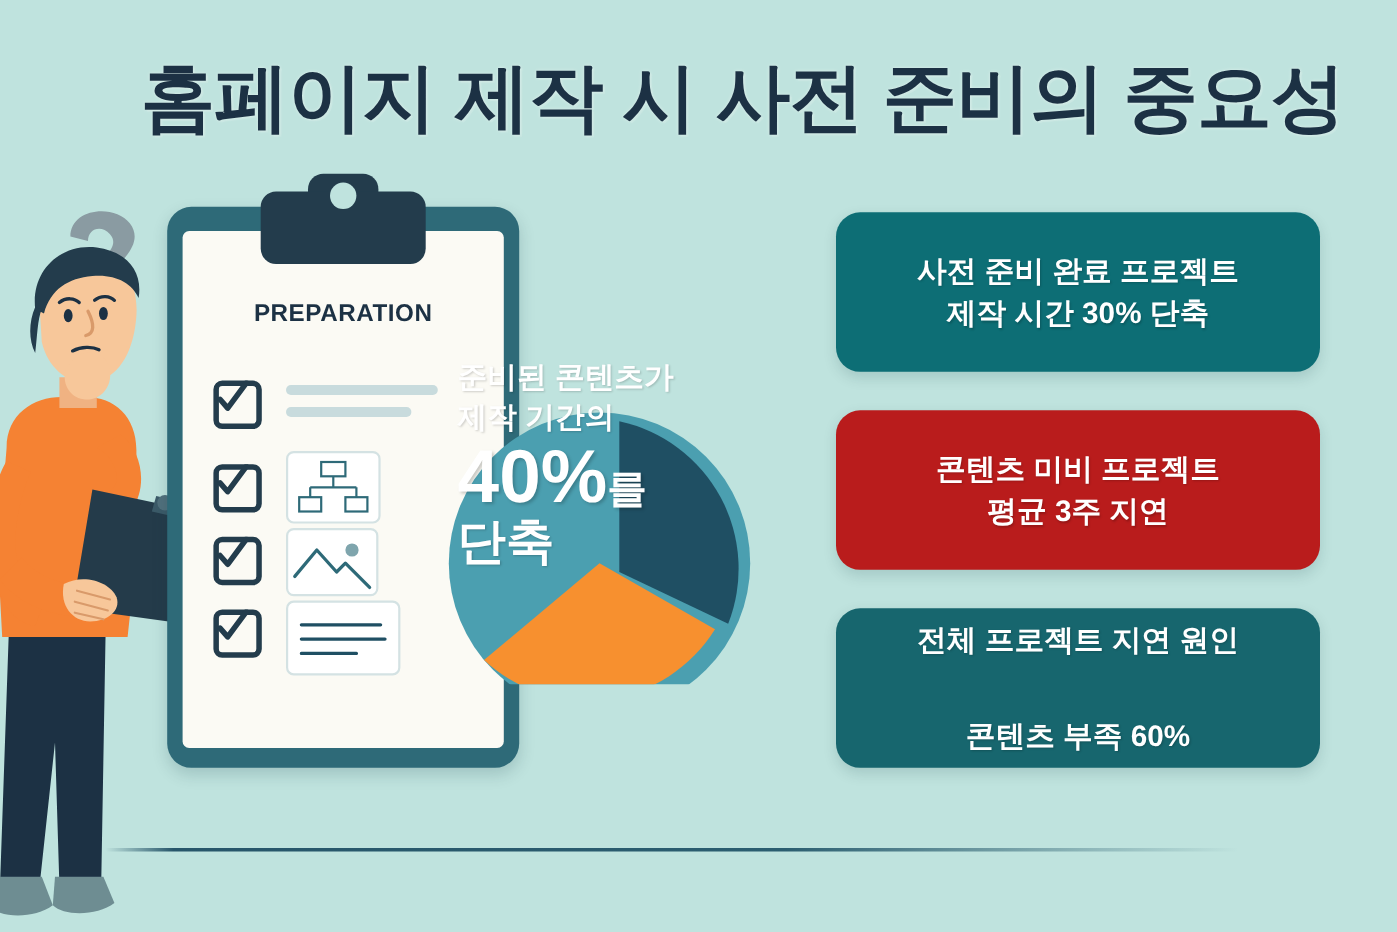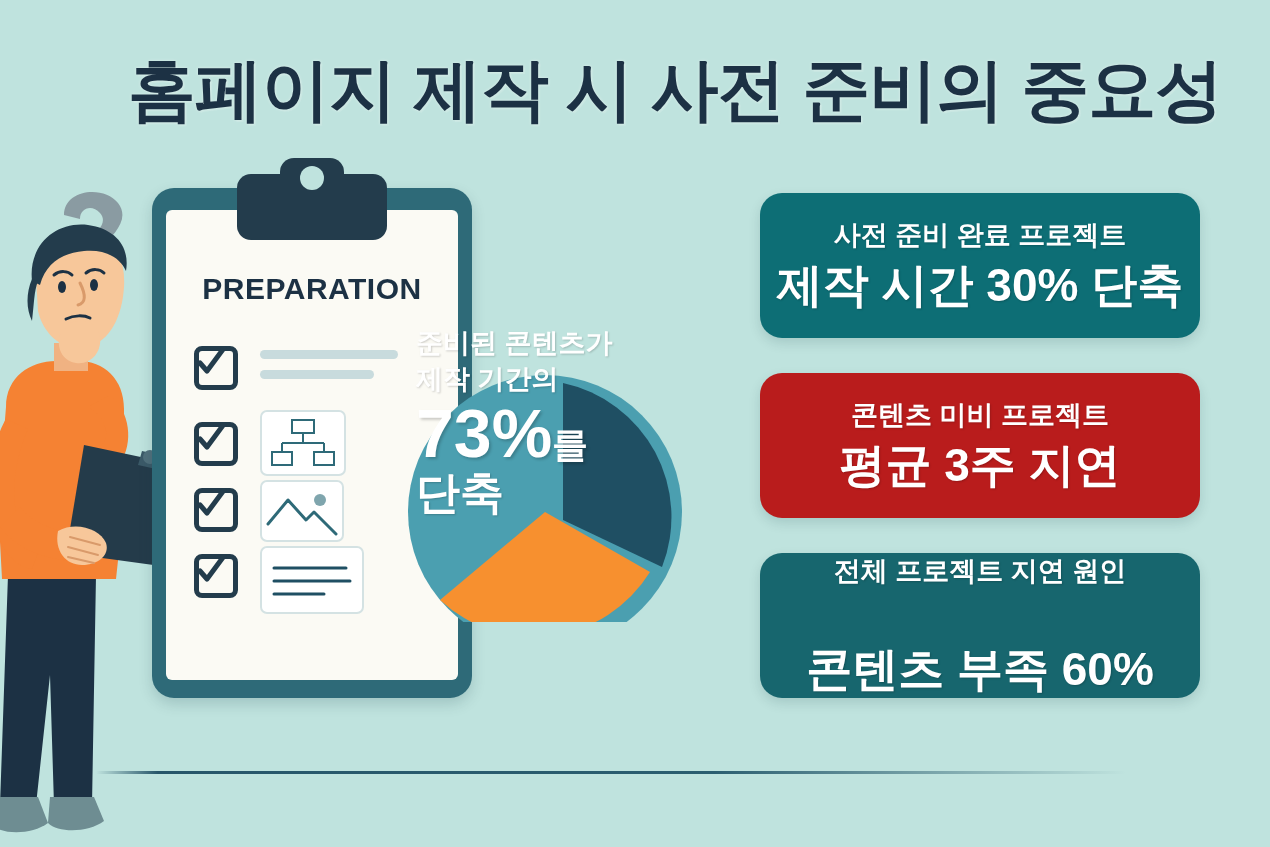--- a/index.html
+++ b/index.html
@@ -49,21 +49,21 @@
   .cb-clip-neck{
     position:absolute;left:128px;top:-30px;width:64px;height:40px;
     background:#233c4c;border-radius:14px 14px 0 0;
   }
   .cb-clip-hole{
     position:absolute;left:148px;top:-22px;width:24px;height:24px;
     border-radius:50%;background:#bfe3de;
   }
   #cb-title{
     position:absolute;left:0;top:62px;width:292px;
-    text-align:center;font-size:30px;font-weight:bold;
+    text-align:center;font-size:22px;font-weight:bold;
     color:#1c3144;letter-spacing:.5px;
   }
   .check{
     position:absolute;width:34px;height:34px;
     border:5px solid #233c4c;border-radius:8px;
   }
   .tick{position:absolute;width:34px;height:34px;}
   .cl-line{position:absolute;height:9px;border-radius:5px;background:#c8dbdd;}
   .cl-box{
     position:absolute;border:2px solid #d4e2e3;border-radius:7px;background:#ffffff;
@@ -89,21 +89,21 @@
     width:440px;height:145px;border-radius:22px;margin-bottom:35px;
     display:flex;flex-direction:column;align-items:center;justify-content:center;
     box-shadow:0 5px 12px rgba(20,60,70,.15);
     box-sizing:border-box;padding:0 14px;
   }
   .card .top{
     font-size:27px;font-weight:bold;color:#ffffff;line-height:1.2;
     text-shadow:1px 1px 2px rgba(0,0,0,.18);margin-bottom:7px;white-space:nowrap;
   }
   .card .bottom{
-    font-size:46px;font-weight:bold;color:#ffffff;line-height:1.15;
+    font-size:27px;font-weight:bold;color:#ffffff;line-height:1.15;
     text-shadow:1px 1px 2px rgba(0,0,0,.2);white-space:nowrap;
   }
 </style>
 </head>
 <body>
 
 <div id="stage">
 
   <div id="title">홈페이지 제작 시 사전 준비의 중요성</div>
 
@@ -229,21 +229,21 @@
 
       <g transform="translate(18,8)">
         <path d="M165 290 L165 153 A137 137 0 0 1 264 337 Z" fill="#1f4f63"></path>
       </g>
     </svg>
   </div>
 
   <div id="pie-text">
     <div class="pt-l1">준비된 콘텐츠가</div>
     <div class="pt-l1">제작 기간의</div>
-    <div class="pt-big"><span>73%</span><span class="suffix">를</span></div>
+    <div class="pt-big"><span>40%</span><span class="suffix">를</span></div>
     <div class="pt-l3">단축</div>
   </div>
 
   <div id="cards">
     <div class="card" style="background:#0d6e75;">
       <div class="top">사전 준비 완료 프로젝트</div>
       <div class="bottom">제작 시간 30% 단축</div>
     </div>
     <div class="card" style="background:#b91c1c;">
       <div class="top">콘텐츠 미비 프로젝트</div>

